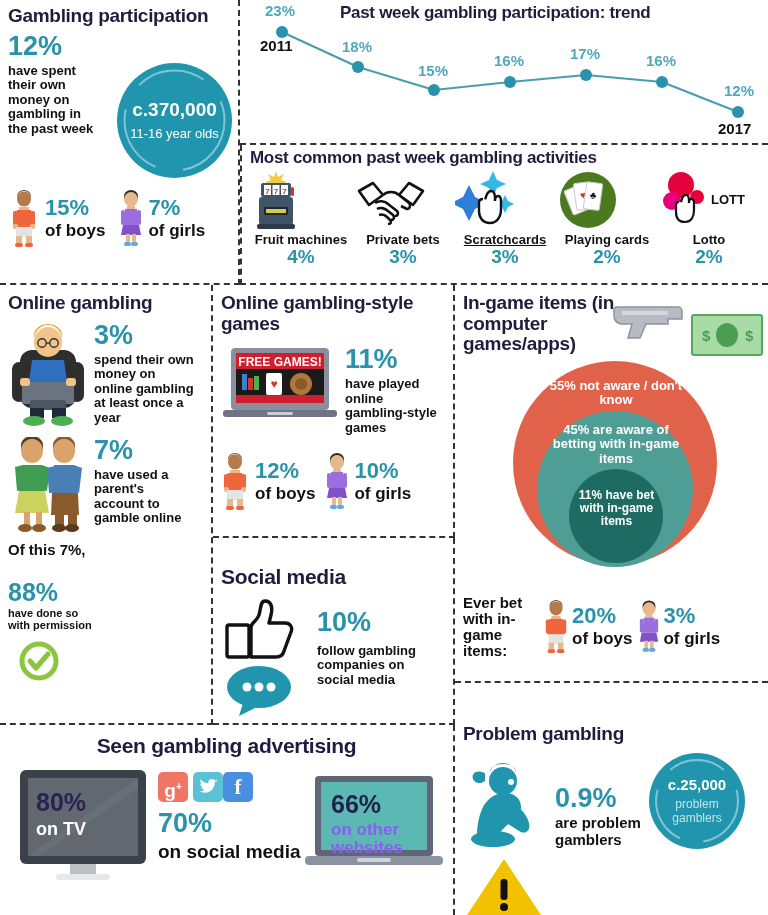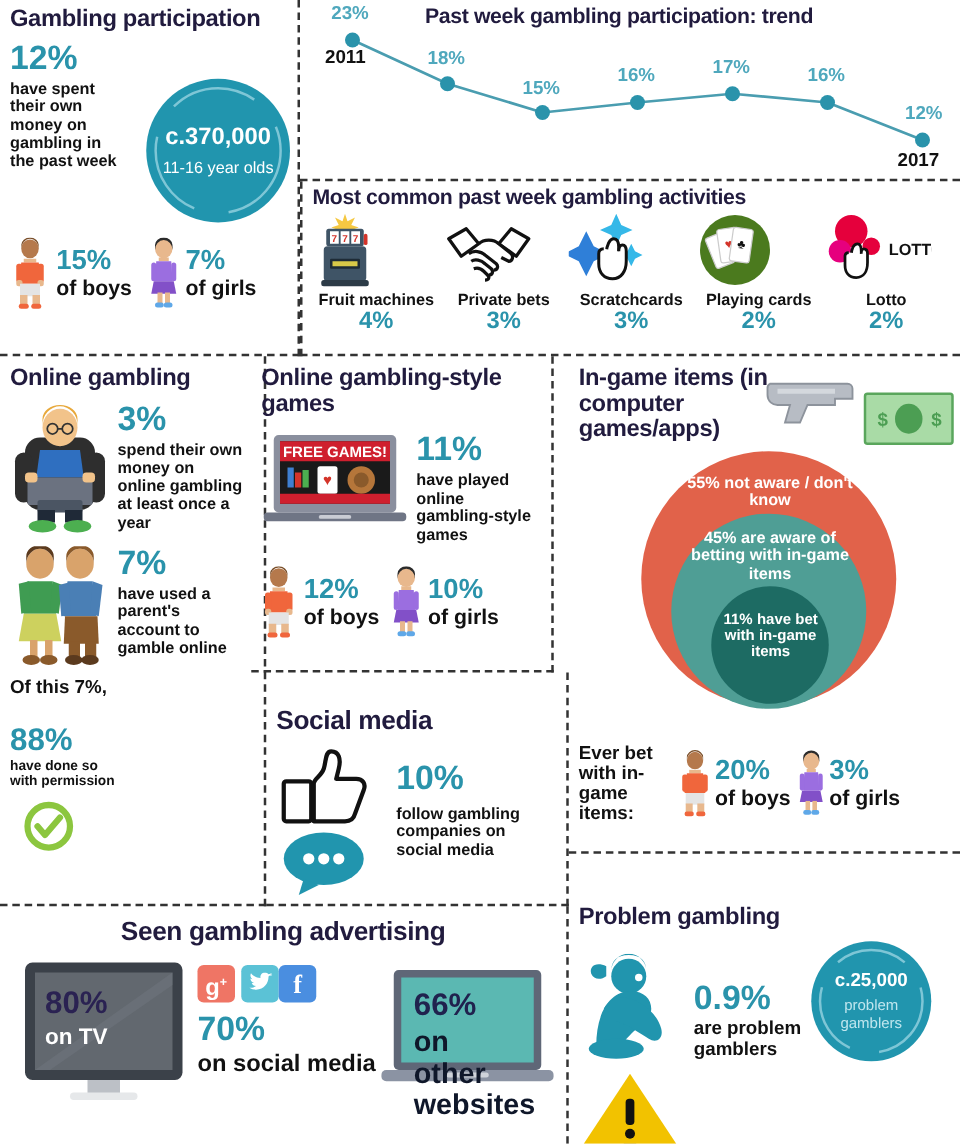--- a/index.html
+++ b/index.html
@@ -158,21 +158,21 @@
           <svg width="62" height="62" viewBox="0 0 62 62">
             <path d="M38 2 l4 9 9 4 -9 4 -4 9 -4-9 -9-4 9-4z" fill="#35b8e8"></path>
             <path d="M14 16 l6 12 12 6 -12 6 -6 12 -6-12 -12-6 12-6z" fill="#2f7fd8"></path>
             <path d="M50 26 l3 6 6 3 -6 3 -3 6 -3-6 -6-3 6-3z" fill="#35b8e8"></path>
             <g fill="#fff" stroke="#111" stroke-width="2.4" stroke-linejoin="round">
               <path d="M30 34 c0-7 3-12 6-12 3 0 4 3 4 7 l0 6"></path>
               <path d="M40 32 c0-3 1-5 3-5 2 0 3 2 3 5 l0 8 c0 8-4 14-11 14 -7 0-11-5-11-12 l0-8 c0-3 2-4 4-4"></path>
             </g>
           </svg>
         </span>
-        <div style="font-size:13px;font-weight:bold;color:#111;margin-top:1px;">Scratchcards</div>
+        <div style="font-size:13px;font-weight:bold;color:#111;margin-top:1px;text-decoration:underline;">Scratchcards</div>
         <div class="pct-md">3%</div>
       </div>
 
       <div style="text-align:center;width:100px;">
         <span>
           <svg width="62" height="62" viewBox="0 0 62 62">
             <circle cx="31" cy="31" r="28" fill="#4b7a1e"></circle>
             <g transform="translate(31,34)">
               <g transform="rotate(-22)">
                   <rect x="-18" y="-20" width="16" height="26" rx="2" fill="#fff" stroke="#ccc"></rect>
@@ -282,21 +282,21 @@
         <div style="margin-top:8px;margin-left:10px;">
           <svg width="42" height="42" viewBox="0 0 42 42">
             <circle cx="21" cy="21" r="17" fill="none" stroke="#8cc63f" stroke-width="5"></circle>
             <path d="M12 21 l6 7 12 -14" fill="none" stroke="#8cc63f" stroke-width="5" stroke-linecap="round" stroke-linejoin="round"></path>
           </svg>
         </div>
       </div>
     </div>
   </div>
 
-  <div class="panel dash-r dash-b" style="left:201px;top:285px;width:242px;height:253px;padding:8px;">
+  <div class="panel dash-r dash-b" style="left:213px;top:285px;width:242px;height:253px;padding:8px;">
     <h2 class="sec">Online gambling-style games</h2>
 
     <div class="row" style="margin-top:12px;align-items:flex-start;">
       <span>
         <svg width="118" height="80" viewBox="0 0 118 80">
           <rect x="10" y="2" width="98" height="62" rx="4" fill="#8a8f9e"></rect>
           <rect x="15" y="7" width="88" height="50" fill="#1a1a1a"></rect>
           <rect x="15" y="7" width="88" height="16" fill="#cf1f2e"></rect>
           <text x="59" y="19.5" font-size="12" font-weight="bold" fill="#fff" text-anchor="middle" font-family="Liberation Sans, sans-serif">FREE GAMES!</text>
           <rect x="21" y="28" width="5" height="16" fill="#3f7fd0"></rect>
@@ -535,19 +535,19 @@
 
       <div style="position:absolute;left:295px;top:6px;">
         <svg width="138" height="100" viewBox="0 0 138 100">
           <rect x="10" y="2" width="118" height="80" rx="4" fill="#5f6777"></rect>
           <rect x="16" y="8" width="106" height="68" fill="#5bb8b2"></rect>
           <rect x="0" y="82" width="138" height="9" rx="4" fill="#8b93a3"></rect>
           <rect x="52" y="84" width="34" height="4" rx="2" fill="#cfd3da"></rect>
         </svg>
         <div style="position:absolute;left:26px;top:16px;">
           <div style="font-size:25px;font-weight:bold;color:#20224e;">66%</div>
-          <div style="font-size:23px;font-weight:bold;color:#0f172a;margin-top:2px;line-height:1.1;width:90px;">on other websites</div>
+          <div style="font-size:17px;font-weight:bold;color:#8b5cf6;margin-top:2px;line-height:1.1;width:90px;">on other websites</div>
         </div>
       </div>
     </div>
   </div>
 
 </div>
 
 </body></html>

